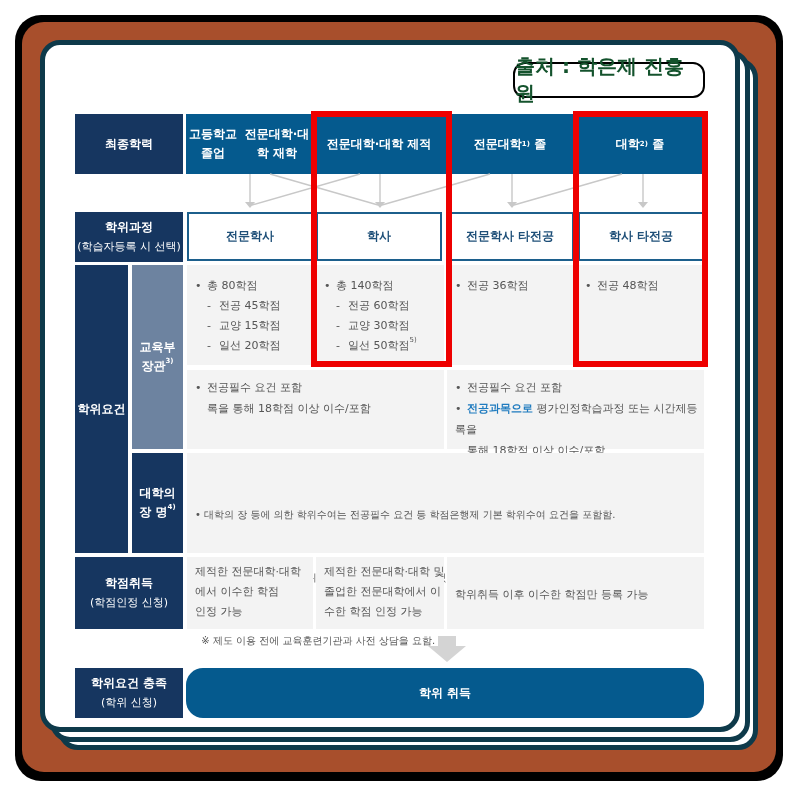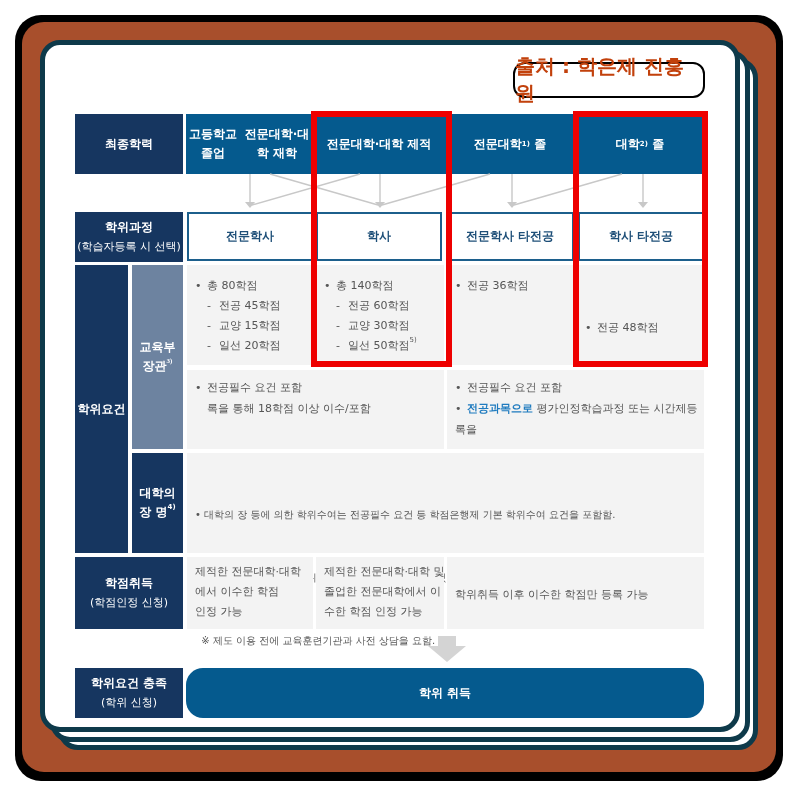--- a/index.html
+++ b/index.html
@@ -17,28 +17,28 @@
   .page-stack {
     position: absolute; background: #fff; border: 5px solid #0e3a4a; border-radius: 20px;
   }
   .page-3 { left: 58px; top: 58px; width: 700px; height: 692px; }
   .page-2 { left: 50px; top: 50px; width: 700px; height: 692px; }
   .page-1 { left: 40px; top: 40px; width: 700px; height: 692px; }
 
   .source-badge {
     position: absolute; left: 513px; top: 62px; height: 36px; width: 192px;
     border: 2px solid #000; border-radius: 12px; background: #fff;
-    font-size: 20px; font-weight: bold; color: #c2410c;
+    font-size: 20px; font-weight: bold; color: #14532d;
     display: flex; align-items: center; justify-content: center; letter-spacing: 0px;
   }
 
   .cell { position: absolute; display: flex; align-items: center; justify-content: center; text-align: center; }
   .navy { background: #163660; color: #fff; font-weight: bold; }
   .blue { background: #055a8e; color: #fff; font-weight: bold; }
-  .slate { background: #6d83a0; color: #fff; font-weight: bold; font-family: Liberation Serif, serif; }
+  .slate { background: #6d83a0; color: #fff; font-weight: bold; }
   .outline { background: #fff; border: 2px solid #1c5f8c; color: #1e4f78; font-weight: bold; font-size: 12px; }
   .gray { background: #f3f3f3; color: #555; font-size: 11px; }
   .hdr { font-size: 12px; line-height: 19px; }
   .sub { font-weight: normal; font-size: 11px; }
   sup { font-size: 7px; vertical-align: top; line-height: 9px; }
 
   .list { position: absolute; font-size: 11px; color: #555; line-height: 20px; text-align: left; }
   .list .b::before { content: "•"; display: inline-block; width: 12px; }
   .list .d { padding-left: 12px; }
   .list .d::before { content: "-"; display: inline-block; width: 12px; }
@@ -139,34 +139,35 @@
 </div>
 <div class="list" style="left:324px; top:276px;">
   <div class="b">총 140학점</div>
   <div class="d">전공 60학점</div>
   <div class="d">교양 30학점</div>
   <div class="d"><span>일선 50학점</span><sup>5)</sup></div>
 </div>
 <div class="list" style="left:455px; top:276px;">
   <div class="b">전공 36학점</div>
 </div>
-<div class="list" style="left:585px; top:276px;margin-top:42px;">
+<div class="list" style="left:585px; top:276px;">
   <div class="b">전공 48학점</div>
 </div>
 
 <div class="gray" style="position:absolute; left:187px; top:370px; width:257px; height:79px;"></div>
 <div class="gray" style="position:absolute; left:447px; top:370px; width:257px; height:79px;"></div>
 
 <div class="para" style="left:195px; top:377px; width:248px;">
   <div><span style="display:inline-block;width:12px;">•</span><span>전공필수 요건 포함</span></div>
   <div style="padding-left:12px;">록을 통해 18학점 이상 이수/포함</div>
 </div>
 <div class="para" style="left:455px; top:377px; width:250px;">
   <div><span style="display:inline-block;width:12px;">•</span><span>전공필수 요건 포함</span></div>
   <div><span style="display:inline-block;width:12px;">•</span><span class="hl">전공과목으로</span><span> 평가인정학습과정 또는 시간제등록을</span></div>
+  <div style="padding-left:12px;">통해 18학점 이상 이수/포함</div>
 </div>
 
 <div class="cell navy hdr" style="left:132px; top:453px; width:51px; height:100px; flex-direction:column;">
   <span>대학의</span>
   <span><span>장 명</span><sup>4)</sup></span>
 </div>
 <div class="gray" style="position:absolute; left:187px; top:453px; width:517px; height:100px;"></div>
 <div class="para" style="left:195px; top:462px; width:505px; font-size:10px; white-space:pre;">
   <div>• 대학의 장 등에 의한 학위수여는 전공필수 요건 등 학점은행제 기본 학위수여 요건을 포함함.</div>
   <div>• 대학의 장 등에 의한 학위수여는 학칙으로 반영되어 있는 일부 대학에서 이루어지고 있으므로 대학의 장 등에 의</div>

